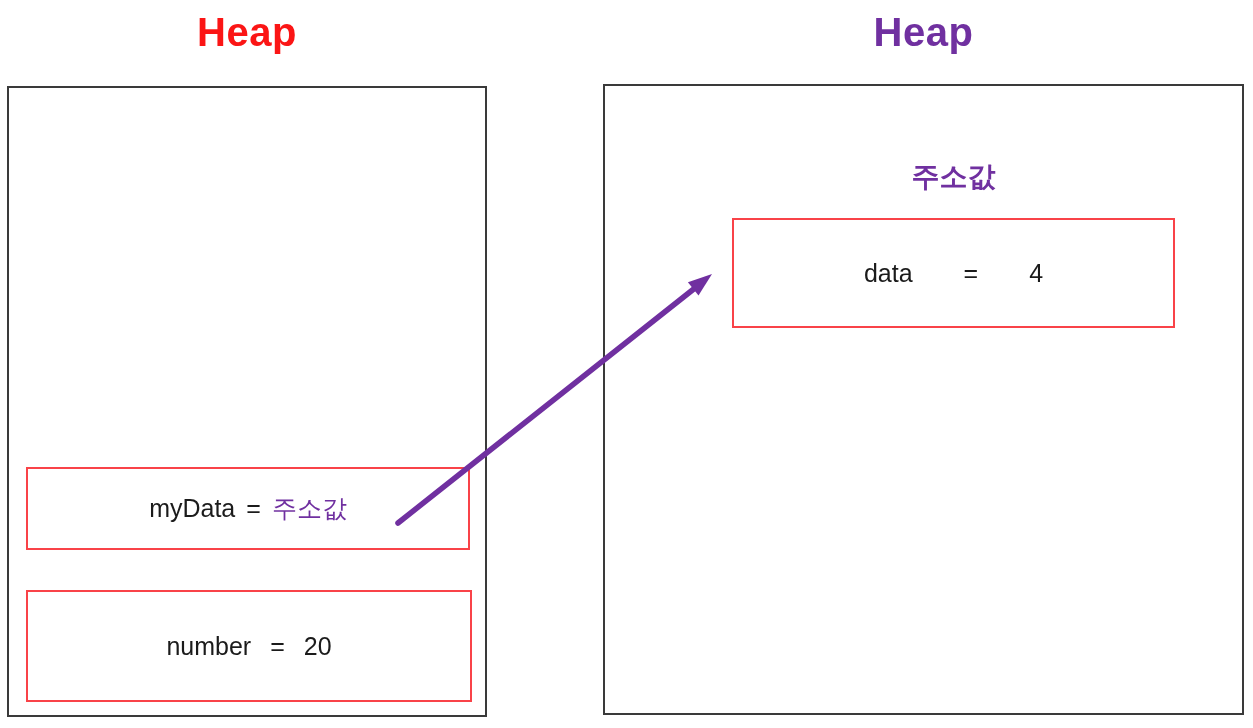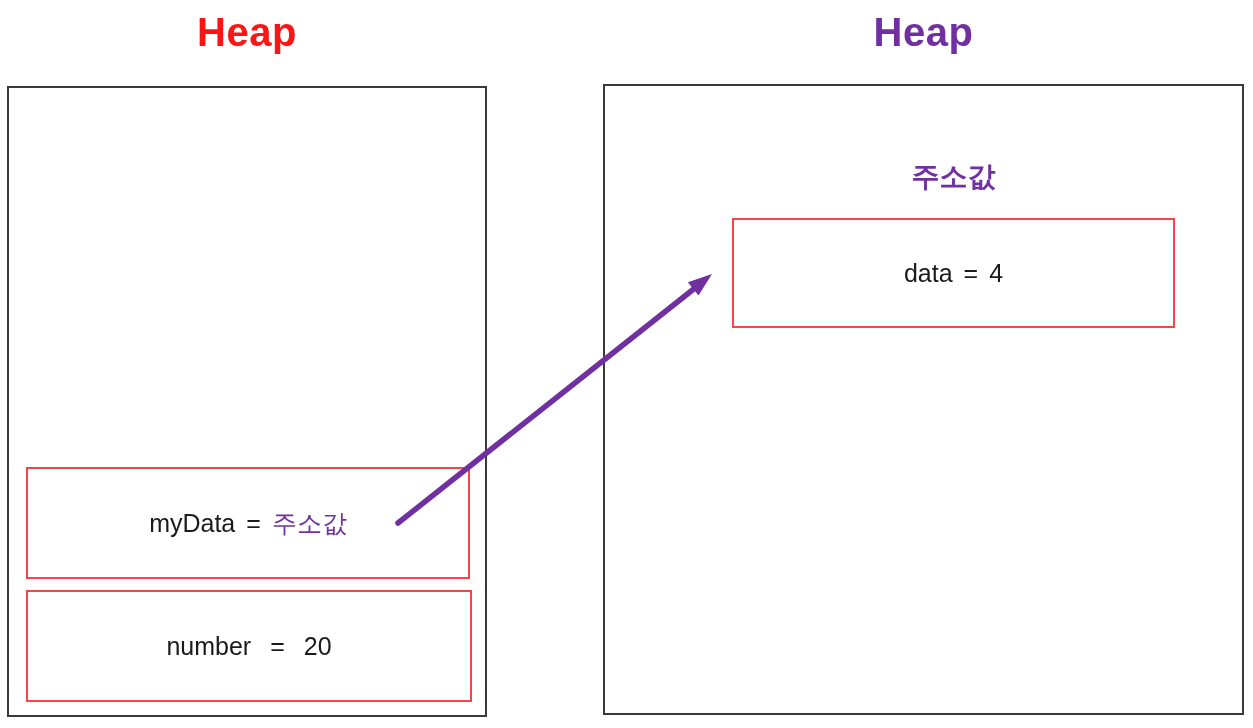--- a/index.html
+++ b/index.html
@@ -44,23 +44,23 @@
     position: absolute;
     border: 2px solid var(--frame-border);
     background: #ffffff;
     display: flex;
     align-items: center;
     justify-content: center;
     font-size: 25px;
     color: var(--text);
     white-space: nowrap;
   }
-  .frame-mydata { left: 26px;  top: 467px; width: 444px; height: 112px; }
+  .frame-mydata { left: 26px;  top: 467px; width: 444px; height: 83px; }
   .frame-number { left: 26px;  top: 590px; width: 446px; height: 112px; gap: 8px; }
-  .frame-data   { left: 732px; top: 218px; width: 443px; height: 110px; }
+  .frame-data   { left: 732px; top: 218px; width: 443px; height: 110px; gap: 40px; }
   .eq { margin: 0 11px; }
   .pointer-text { color: var(--pointer); }
   .address-label {
     position: absolute;
     left: 732px;
     top: 158px;
     width: 443px;
     text-align: center;
     font-size: 28px;
     font-weight: 600;

